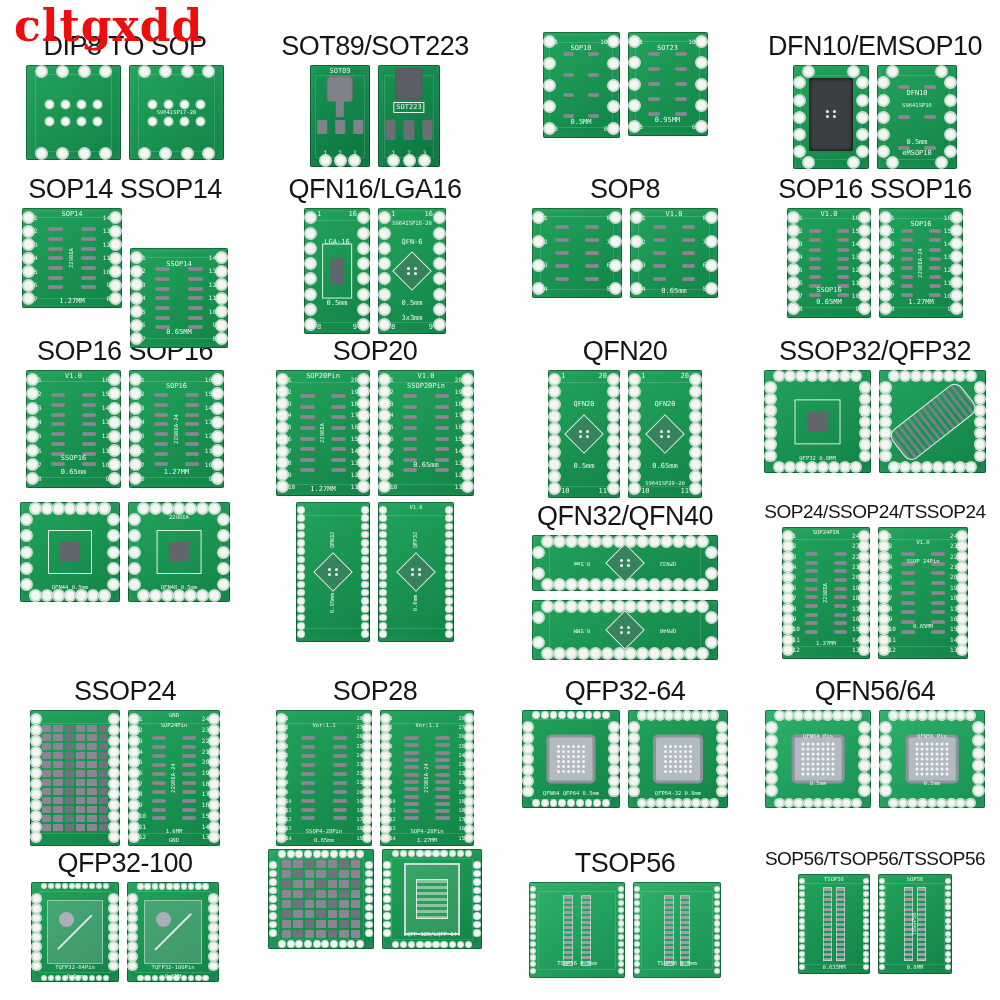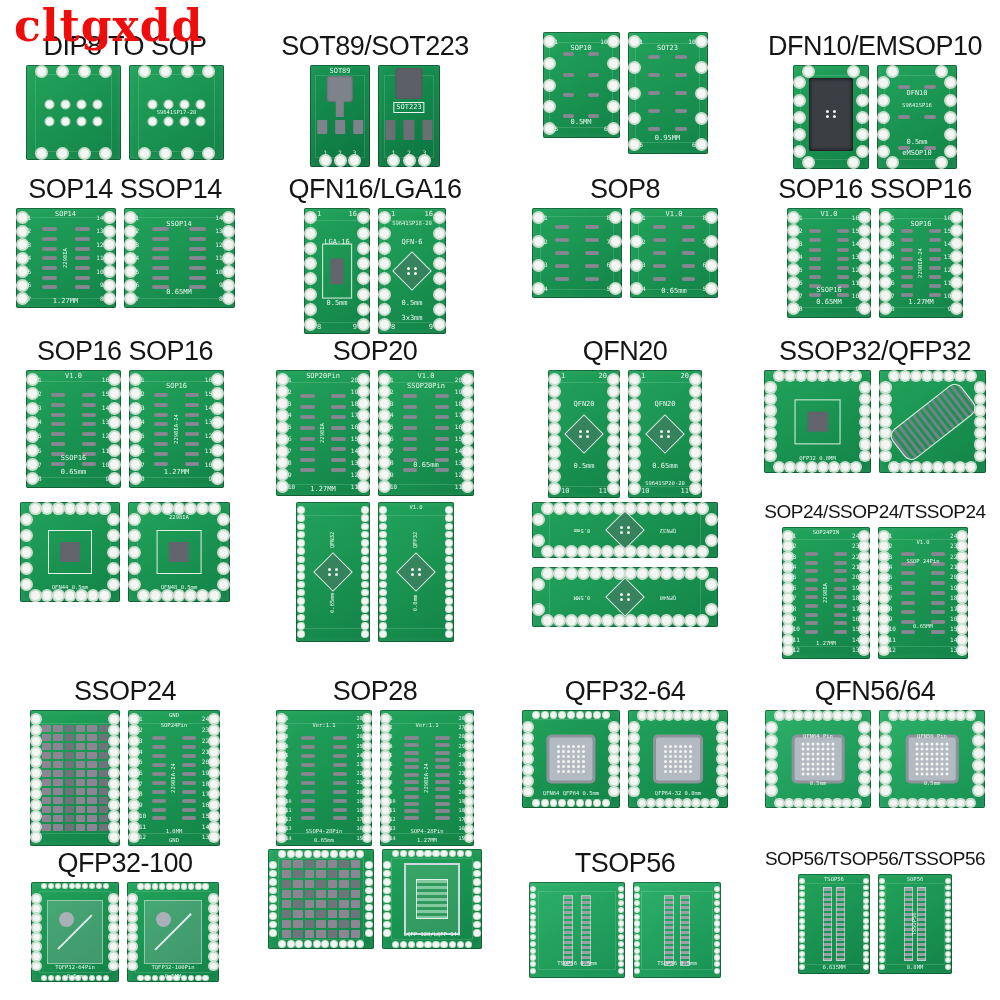--- a/index.html
+++ b/index.html
@@ -293,21 +293,21 @@
               <div class="hole" style="width: 9px; height: 9px;"></div>
             </div>
             <div class="pin">
               <div class="pnum" style="font-size: 6px;">6</div>
               <div class="hole" style="width: 9px; height: 9px;"></div>
             </div>
           </div>
           <div class="bt top2">SOP10</div>
           <div class="bt bottom2">0.5MM</div>
         </div>
-        <div class="pcb" style="width: 80px; height: 122px;">
+        <div class="pcb" style="width: 80px; height: 104px;">
           <div class="pat pat-sop">
             <div class="sopcol l">
               <div class="spad"></div>
               <div class="spad"></div>
               <div class="spad"></div>
               <div class="spad"></div>
               <div class="spad"></div>
             </div>
             <div class="sopcol r">
               <div class="spad"></div>
@@ -577,21 +577,21 @@
             </div>
             <div class="pin">
               <div class="pnum" style="font-size: 6px;">8</div>
               <div class="hole" style="width: 9px; height: 9px;"></div>
             </div>
           </div>
           <div class="bt top">SOP14</div>
           <div class="bt vmid tiny">2298IA</div>
           <div class="bt bottom">1.27MM</div>
         </div>
-        <div class="pcb" style="width: 111px; height: 100px;">
+        <div class="pcb" style="width: 98px; height: 100px; margin-top: 40px;">
           <div class="pat pat-sop">
             <div class="sopcol l">
               <div class="spad"></div>
               <div class="spad"></div>
               <div class="spad"></div>
               <div class="spad"></div>
               <div class="spad"></div>
               <div class="spad"></div>
               <div class="spad"></div>
             </div>
@@ -2335,20 +2335,21 @@
               <div class="hole sm" style="width: 5.625px; height: 5.625px;"></div>
             </div>
           </div>
           <div class="bt top tiny">V1.0</div>
           <div class="bt vupper tiny">QFP32</div>
           <div class="bt vlower tiny">0.8mm</div>
         </div>
       </div>
     </div>
     <div class="cell stack">
+      <div class="cell-label">QFN32/QFN40</div>
       <div class="boards">
         <div class="pcb" style="width: 186px; height: 56px;">
           <div class="pat pat-qfnd">
             <div class="dia"></div>
             <div class="dots4" style="grid-template-columns: repeat(2, 5px);">
               <div class="gdot"></div>
               <div class="gdot"></div>
               <div class="gdot"></div>
               <div class="gdot"></div>
             </div>

